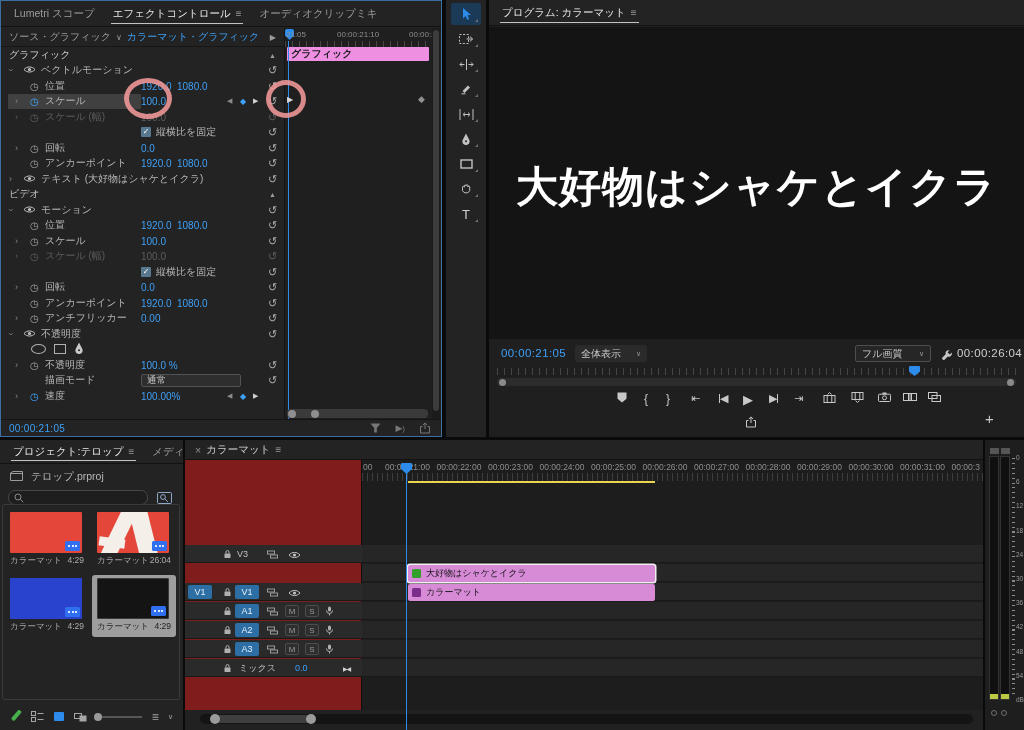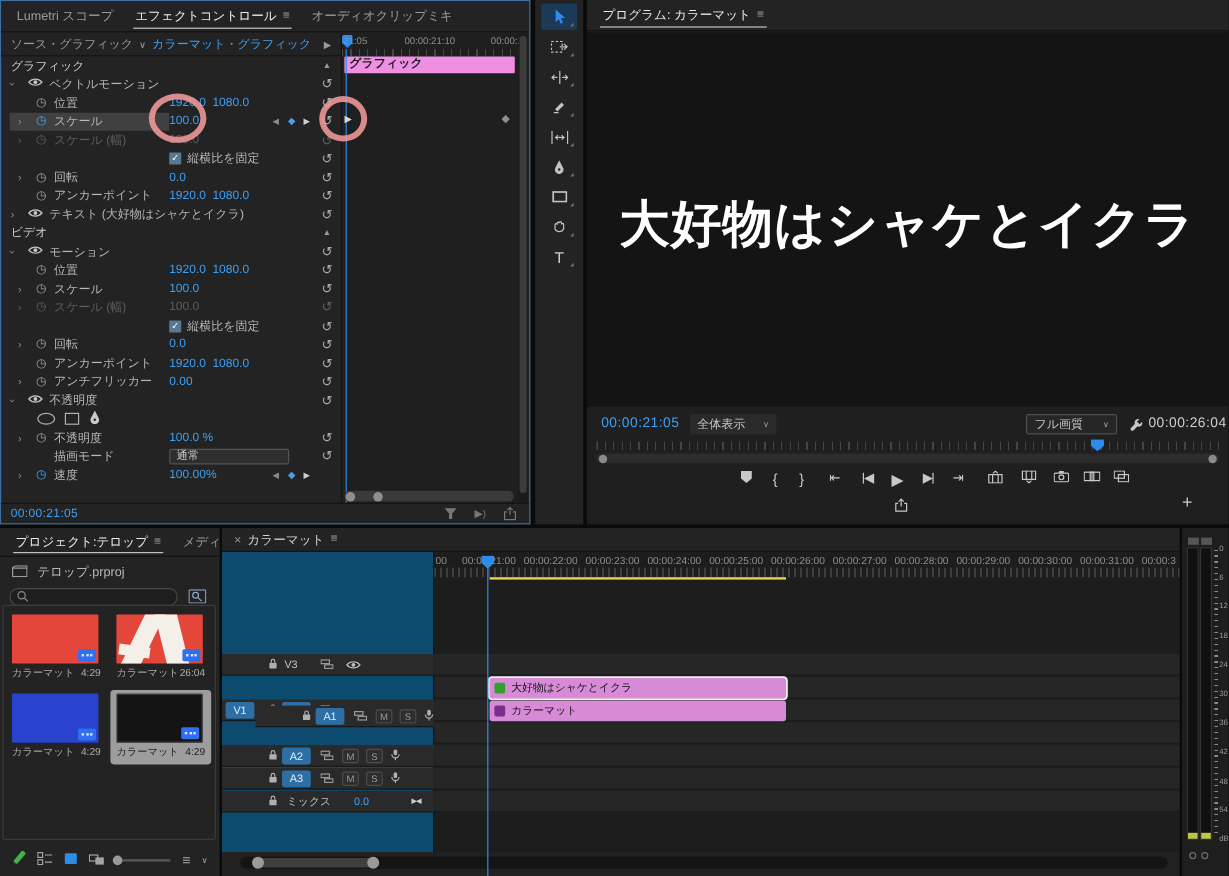--- a/index.html
+++ b/index.html
@@ -122,21 +122,21 @@
 #pj-slider{width:46px;height:2px;background:#565656;position:relative}
 #pj-slider i{position:absolute;left:-2px;top:-3px;width:8px;height:8px;border-radius:50%;background:#9a9a9a}
 #pj-sort{margin-left:auto;font-size:12px}
 #pj-sortchev{font-size:7px}
 
 #tl .tabbar{height:20px}
 #tl-tc{position:absolute;left:14px;top:25px;color:#3ea0f7;font-size:15px;letter-spacing:.3px}
 #tl-tools{position:absolute;left:14px;top:44px;display:flex;gap:11px;align-items:center;color:#b8b8b8}
 #tl-tools .on{color:#2d8ceb}
 #tl-cc{position:absolute;left:143px;top:46px;color:#8a8a8a}
-#tl-headers{position:absolute;left:0;top:20px;width:177px;bottom:20px;background:#0c4a6e;border-right:1px solid #101010}
+#tl-headers{position:absolute;left:0;top:20px;width:177px;bottom:20px;background:#7f1d1d;border-right:1px solid #101010}
 .trow{position:absolute;left:0;width:177px;height:18px;background:#2a2a2a;border-bottom:1px solid #191919}
 .trow span,.trow .ticon{position:absolute;top:50%;transform:translateY(-50%)}
 .trow .lockic{left:38px;color:#b0b0b0}
 .trow .tname{left:52px;font-size:9px;color:#c0c0c0}
 .trow .tname.btn{left:50px;width:24px;height:14px;background:#2d6ea5;color:#e4eef7;border-radius:2px;text-align:center;line-height:14px}
 .trow .syncic{left:82px;color:#9a9a9a}
 .trow .eyeic2{left:103px;color:#c0c0c0}
 .trow .msb{width:14px;height:12px;border:1px solid #4c4c4c;border-radius:2px;background:#2e2e2e;color:#9a9a9a;font-size:8px;text-align:center;line-height:11px}
 .trow .m1{left:100px}.trow .m2{left:120px}
 .trow .micic{left:140px;color:#b0b0b0}
@@ -722,21 +722,21 @@
         <span class="tname btn">V1</span>
         <span class="ticon syncic"><svg width="11" height="9" viewBox="0 0 11 9" fill="none" stroke="none">
             <rect x=".5" y="1" width="7" height="3" stroke="currentColor"></rect>
             <rect x="3.5" y="5" width="7" height="3" stroke="currentColor"></rect>
           </svg></span>
         <span class="ticon eyeic2"><svg width="13" height="8" viewBox="0 0 13 8" fill="none" stroke="none">
             <path d="M1 4 C4 .6 9 .6 12 4 C9 7.4 4 7.4 1 4 Z" stroke="currentColor" fill="none"></path>
             <circle cx="6.5" cy="4" r="1.6" fill="currentColor"></circle>
           </svg></span>
       </div>
-      <div class="trow" style="top: 128px; margin-left: 28px;">
+      <div class="trow" style="top: 142px;">
         <span class="ticon lockic"><svg width="9" height="10" viewBox="0 0 9 10" fill="none" stroke="none">
             <rect x="1.5" y="4.5" width="6" height="4.5" rx=".5" fill="currentColor"></rect>
             <path d="M3 4.5 V3 a1.5 1.5 0 0 1 3 0 V4.5" stroke="currentColor" fill="none"></path>
           </svg></span>
         <span class="tname btn">A1</span>
         <span class="ticon syncic"><svg width="11" height="9" viewBox="0 0 11 9" fill="none" stroke="none">
             <rect x=".5" y="1" width="7" height="3" stroke="currentColor"></rect>
             <rect x="3.5" y="5" width="7" height="3" stroke="currentColor"></rect>
           </svg></span>
         <span class="msb m1">M</span>

